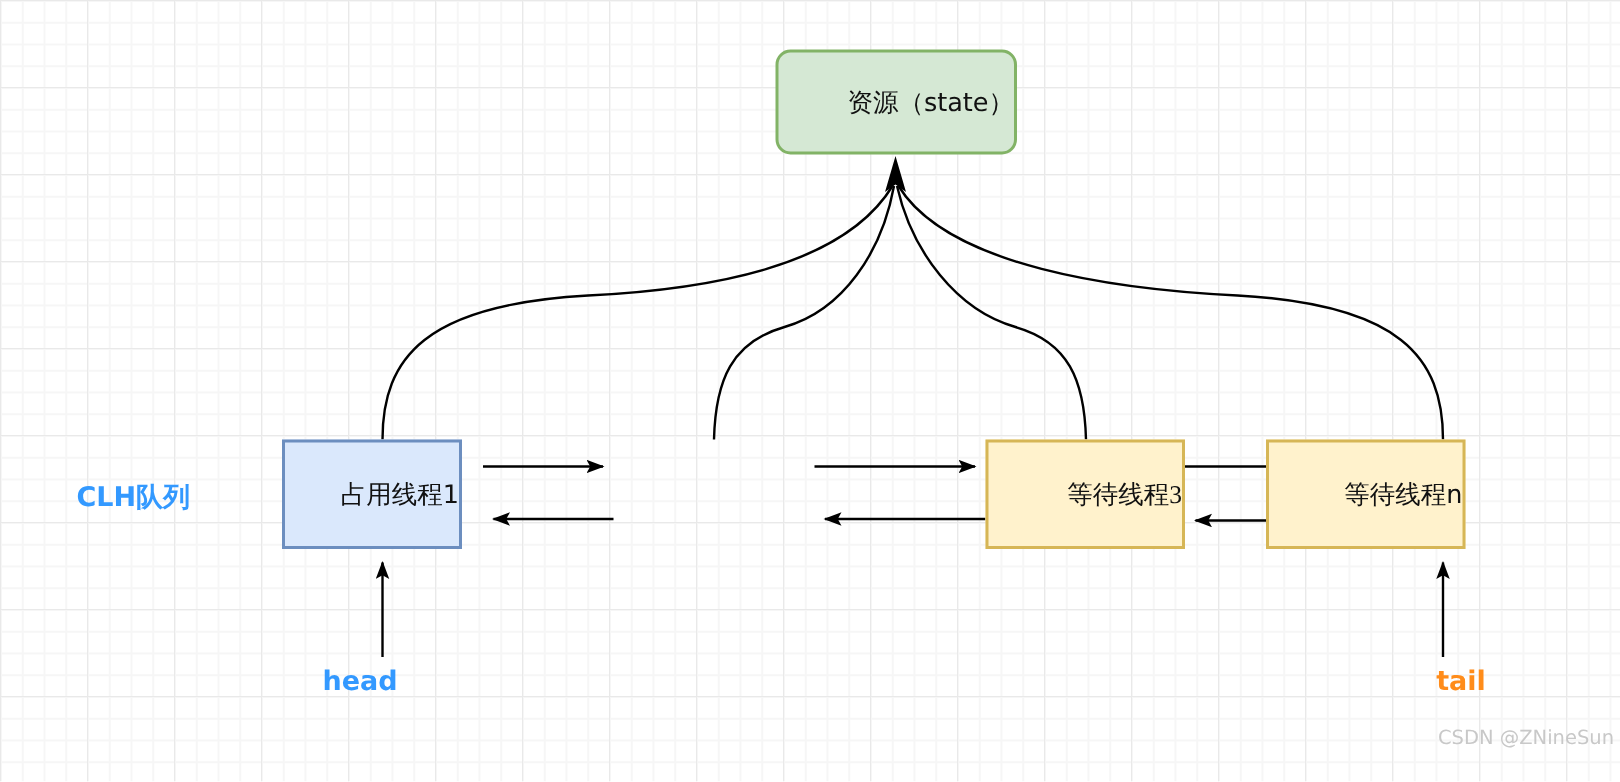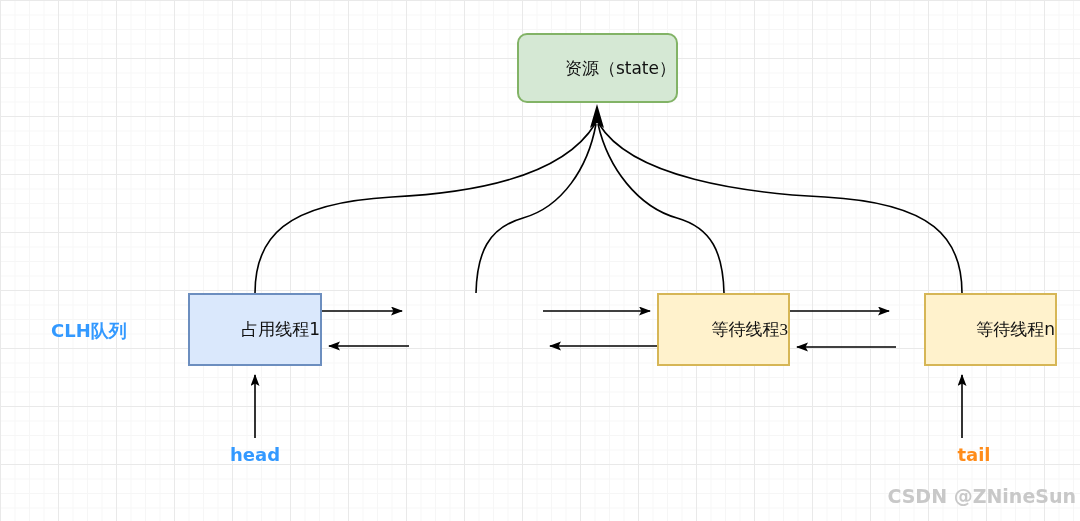--- a/index.html
+++ b/index.html
@@ -13,29 +13,29 @@
       linear-gradient(to bottom, #f6f6f6 1px, transparent 1px);
     background-size:58px 58px,58px 58px,14.5px 14.5px,14.5px 14.5px;
   }
   svg.arrows{position:absolute;left:0;top:0;width:1080px;height:521px;pointer-events:none;}
   .node{
     position:absolute;display:flex;align-items:center;justify-content:flex-end;
     box-sizing:border-box;border:2px solid #999;background:#fff;
     font-size:17px;color:#111;white-space:nowrap;
   }
   .node-resource{left:517px;top:33px;width:161px;height:70px;border-radius:10px;}
-  .node-1{left:188px;top:293px;width:134px;height:73px;}
+  .node-1{left:188px;top:293px;width:120px;height:73px;}
   .node-2{left:409px;top:293px;width:134px;height:73px;}
   .node-3{left:657px;top:293px;width:133px;height:73px;}
-  .node-4{left:924px;top:293px;width:133px;height:73px;}
+  .node-4{left:844px;top:293px;width:133px;height:73px;}
   .lbl{position:absolute;font-weight:bold;font-size:18px;white-space:nowrap;}
   .lbl-clh{left:51px;top:319px;}
-  .lbl-head{left:215px;top:444px;width:80px;text-align:center;}
+  .lbl-head{left:215px;top:444px;width:80px;text-align:left;}
   .lbl-tail{left:934px;top:444px;width:80px;text-align:center;}
-  .watermark{position:absolute;right:4px;top:485px;font-size:19px;color:#c8c8c8;font-weight:bold;}
+  .watermark{position:absolute;right:4px;top:485px;font-size:13px;color:#c8c8c8;font-weight:normal;}
 </style>
 </head>
 <body>
 
 <div class="canvas">
 
   <svg class="arrows" viewBox="0 0 1080 521">
     <defs>
       <marker id="ah" markerUnits="userSpaceOnUse" markerWidth="14" markerHeight="10" refX="11" refY="4.5" orient="auto">
         <path d="M0,0 L12,4.5 L0,9 L2.5,4.5 Z" fill="#000" stroke="none"></path>

